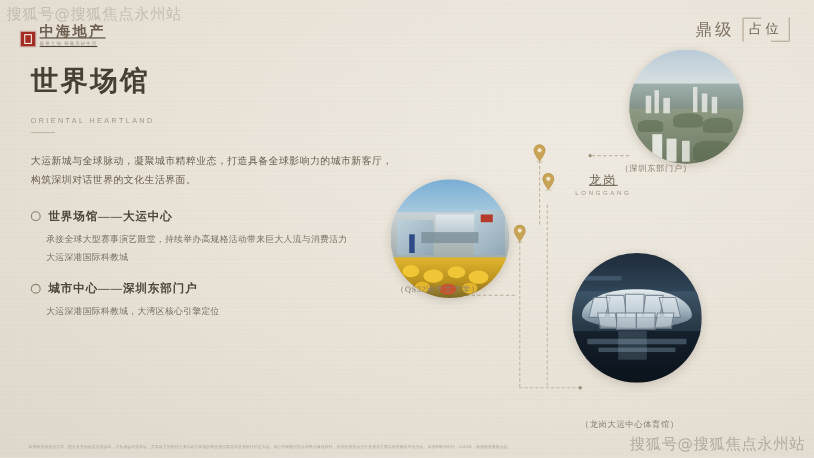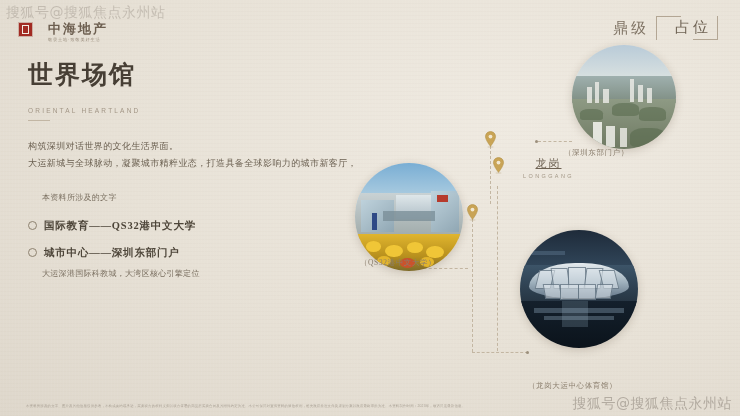--- a/index.html
+++ b/index.html
@@ -27,38 +27,38 @@
   .wm{
     position:absolute;z-index:40;pointer-events:none;
     font-family:"DejaVu Sans","Liberation Sans",sans-serif;
     color:rgba(120,110,98,.30);
     letter-spacing:.5px;white-space:nowrap;
   }
   .wm-top{left:6px;top:4px;font-size:14px;}
   .wm-bot{right:8px;bottom:3px;font-size:14px;color:rgba(110,100,90,.42);}
 
   
-  .logo{position:absolute;left:19px;top:22px;display:flex;align-items:flex-start;gap:16px;z-index:20;}
+  .logo{position:absolute;left:19px;top:22px;display:flex;align-items:flex-end;gap:4px;z-index:20;text-decoration:underline;}
   .logo-mark{
     width:13px;height:13px;background:#a22b23;margin-top:1px;
     display:flex;align-items:center;justify-content:center;
     box-shadow:0 0 0 1px rgba(140,40,30,.25);
   }
   .logo-mark i{display:block;width:5px;height:7px;border:1.3px solid #f3ece2;}
   .logo-txt{display:flex;flex-direction:column;line-height:1;}
   .logo-cn{font-size:13px;font-weight:700;color:#6d5f50;letter-spacing:2px;
            font-family:"Liberation Serif","DejaVu Serif",serif;}
   .logo-sub{margin-top:3px;font-size:4.4px;color:#9b8f7f;letter-spacing:.9px;
             font-family:"Liberation Sans",sans-serif;transform:scale(.95);transform-origin:left top;}
 
   
   .eyebrow{position:absolute;right:22px;top:16px;display:flex;align-items:center;gap:7px;z-index:25;}
   .eyebrow .e1{font-size:15px;color:#7d7162;letter-spacing:3px;}
   .eyebrow .e2{
-    font-size:15px;color:#6f6354;letter-spacing:3px;padding:2px 6px 3px 18px;
+    font-size:12px;color:#6f6354;letter-spacing:3px;padding:2px 6px 3px 5px;
     border-left:1px solid #b3a694;border-right:1px solid #b3a694;
     position:relative;
   }
   .eyebrow .e2:before,.eyebrow .e2:after{
     content:"";position:absolute;left:0;right:0;height:1px;background:#b3a694;
   }
   .eyebrow .e2:before{top:0;right:60%;}
   .eyebrow .e2:after{bottom:0;left:60%;}
 
   
@@ -165,35 +165,36 @@
   <div class="eyebrow">
     <span class="e1">鼎级</span>
     <span class="e2">占位</span>
   </div>
 
   <div class="left">
     <h1 class="t1">世界场馆</h1>
     <div class="en">ORIENTAL HEARTLAND</div>
     <div class="rule"></div>
     <div class="lead">
+      <div>大运新城与全球脉动，凝聚城市精粹业态，打造具备全球影响力的城市新客厅，</div>
       <div>构筑深圳对话世界的文化生活界面。</div>
-      <div>大运新城与全球脉动，凝聚城市精粹业态，打造具备全球影响力的城市新客厅，</div>
     </div>
 
     <div class="bullets">
       <div class="bl">
+        <div class="bl-h">
+          <span class="dot"></span>
+          <span class="bl-t">世界场馆——大运中心</span>
+        </div>
         <div class="bl-d">
-          <div>本资料所涉及的文字</div>
+          <div>承接全球大型赛事演艺殿堂，持续举办高规格活动带来巨大人流与消费活力</div>
+          <div>大运深港国际科教城</div>
         </div>
       </div>
       <div class="bl">
-        <div class="bl-h">
-          <span class="dot"></span>
-          <span class="bl-t">国际教育——QS32港中文大学</span>
-        </div>
       </div>
       <div class="bl">
         <div class="bl-h">
           <span class="dot"></span>
           <span class="bl-t">城市中心——深圳东部门户</span>
         </div>
         <div class="bl-d">
           <div>大运深港国际科教城，大湾区核心引擎定位</div>
 
         </div>

